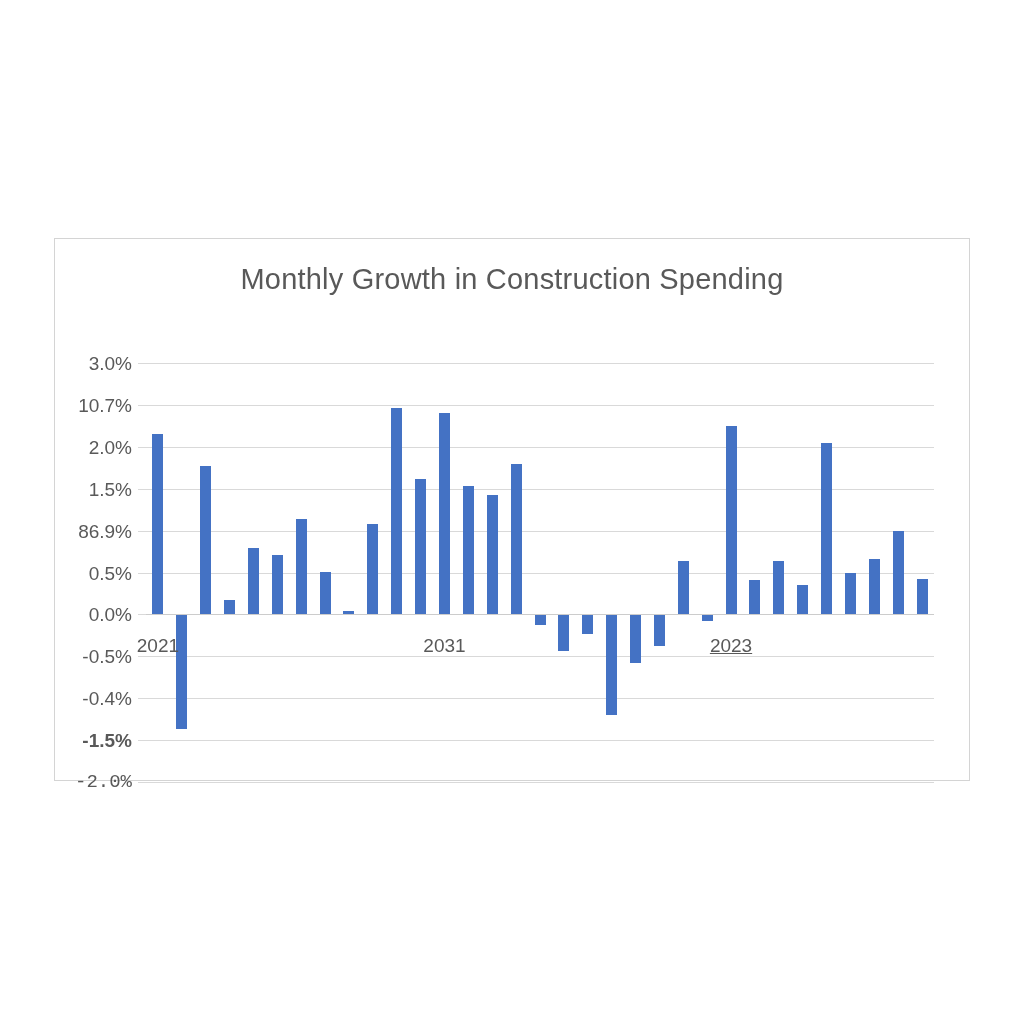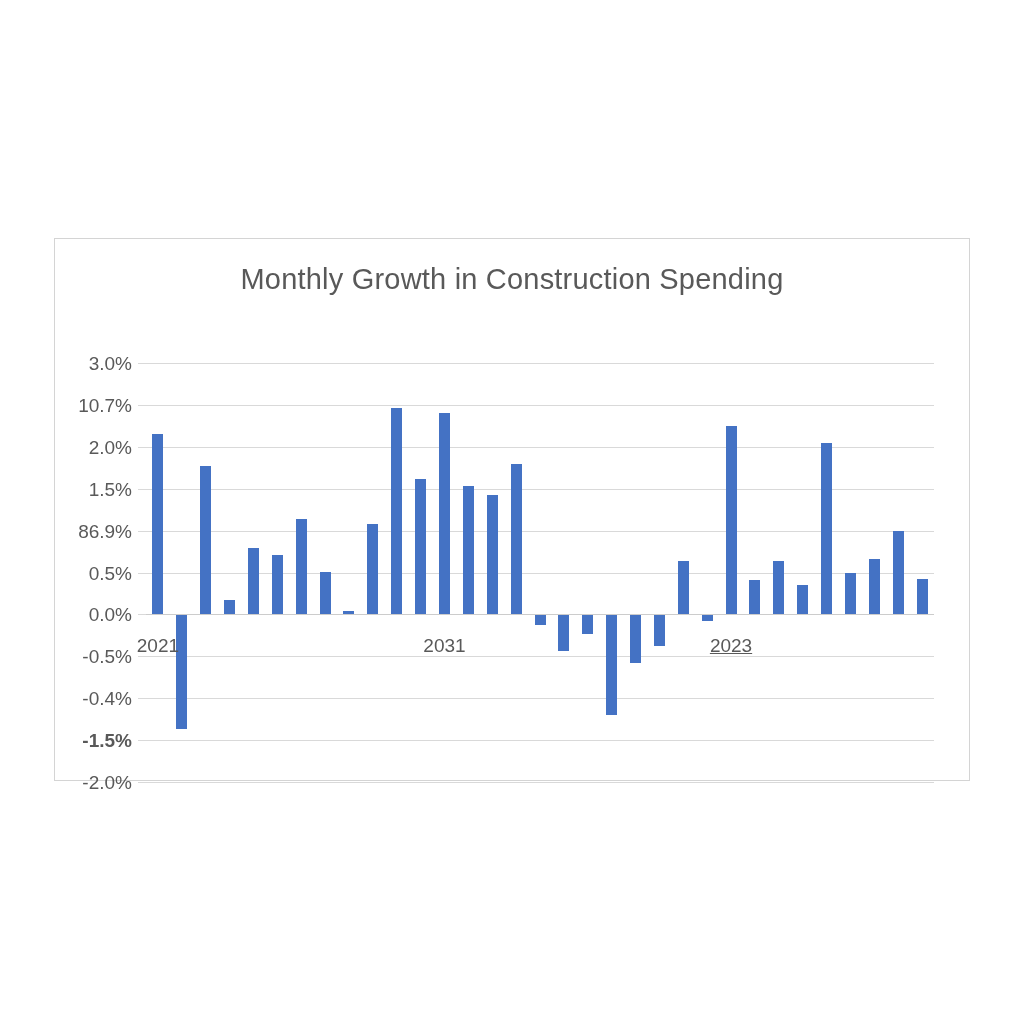--- a/index.html
+++ b/index.html
@@ -100,21 +100,21 @@
         <div class="y-tick" style="left: -8px; top: 293.3px;"></div>
         <div class="y-label" style="left: -84px; top: 284.3px;">-0.5%</div>
         <div class="gridline" style="top: 335.2px;"></div>
         <div class="y-tick" style="left: -8px; top: 335.2px;"></div>
         <div class="y-label" style="left: -84px; top: 326.2px;">-0.4%</div>
         <div class="gridline" style="top: 377.1px;"></div>
         <div class="y-tick" style="left: -8px; top: 377.1px;"></div>
         <div class="y-label" style="left: -84px; top: 368.1px; font-weight: bold;">-1.5%</div>
         <div class="gridline" style="top: 419px;"></div>
         <div class="y-tick" style="left: -8px; top: 419px;"></div>
-        <div class="y-label" style="left: -84px; top: 410px;">-2.0%</div>
+        <div class="y-label" style="left: -84px; top: 410px; font-family: Liberation Mono, monospace;">-2.0%</div>
         <div class="bar" title="Jan 2021: 2.15%" style="left: 6.43939px; width: 11px; top: 71.23px; height: 180.17px;"></div>
         <div class="bar" title="Feb 2021: -1.35%" style="left: 30.3182px; width: 11px; top: 252.4px; height: 113.13px;"></div>
         <div class="bar" title="Mar 2021: 1.77%" style="left: 54.197px; width: 11px; top: 103.074px; height: 148.326px;"></div>
         <div class="bar" title="Apr 2021: 0.17%" style="left: 78.0758px; width: 11px; top: 237.154px; height: 14.246px;"></div>
         <div class="bar" title="May 2021: 0.79%" style="left: 101.955px; width: 11px; top: 185.198px; height: 66.202px;"></div>
         <div class="bar" title="Jun 2021: 0.71%" style="left: 125.833px; width: 11px; top: 191.902px; height: 59.498px;"></div>
         <div class="bar" title="Jul 2021: 1.14%" style="left: 149.712px; width: 11px; top: 155.868px; height: 95.532px;"></div>
         <div class="bar" title="Aug 2021: 0.51%" style="left: 173.591px; width: 11px; top: 208.662px; height: 42.738px;"></div>
         <div class="bar" title="Sep 2021: 0.04%" style="left: 197.47px; width: 11px; top: 248.048px; height: 3.352px;"></div>
         <div class="bar" title="Oct 2021: 1.08%" style="left: 221.348px; width: 11px; top: 160.896px; height: 90.504px;"></div>

